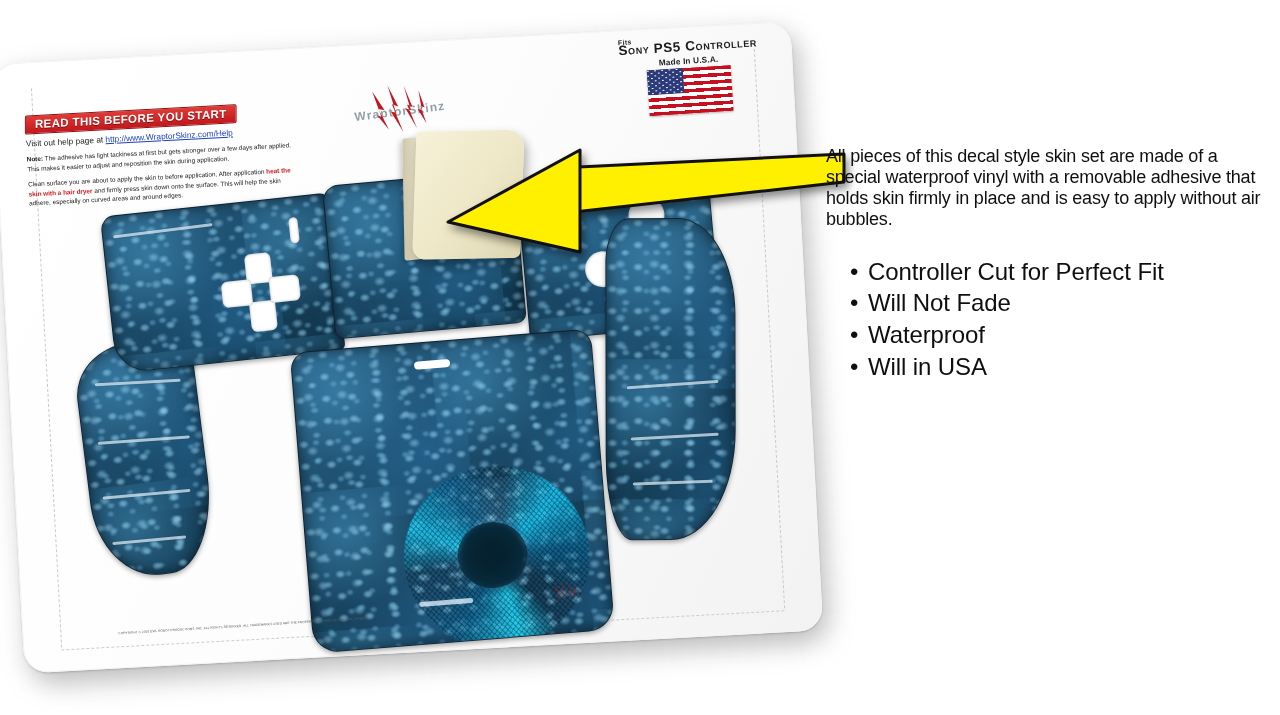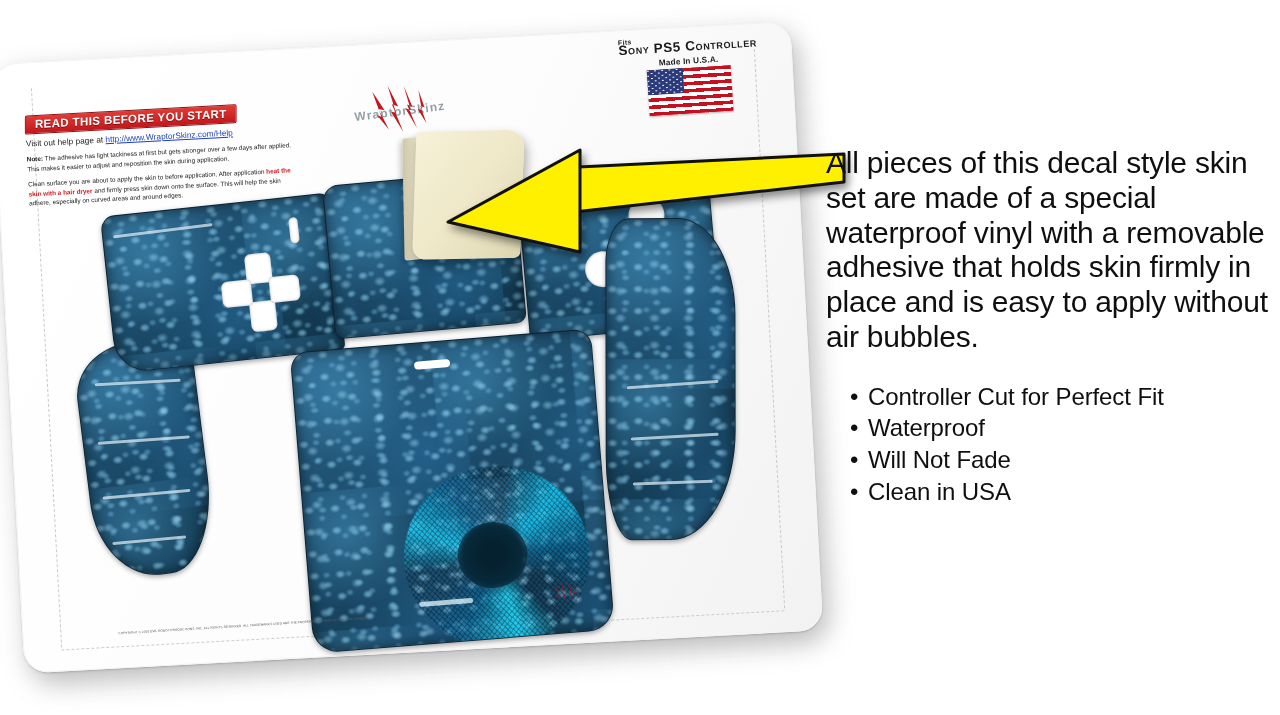--- a/index.html
+++ b/index.html
@@ -229,21 +229,21 @@
 
   
   #arrow{position:absolute;left:440px;top:148px;width:410px;height:110px;
     filter:drop-shadow(3px 5px 4px rgba(0,0,0,.45));}
 
   
   #copy{
     position:absolute;left:826px;top:146px;width:446px;color:#0f0f10;
   }
   #copy-para{
-    font-size:30px;line-height:1.16;letter-spacing:-.2px;
+    font-size:18px;line-height:1.16;letter-spacing:-.2px;
   }
   #bullets{margin:26px 0 0 24px;padding:0;list-style:none;}
   #bullets li{
     font-size:24px;line-height:1.32;letter-spacing:-.1px;
     padding-left:18px;position:relative;
   }
   #bullets li:before{
     content:"\2022";position:absolute;left:0;top:0;font-size:24px;
   }
 </style>
@@ -351,17 +351,17 @@
 
 <svg id="arrow" viewBox="0 0 410 110">
   <polygon points="404,6 404,34 116,66 118,20" fill="#FFF000" stroke="#111111" stroke-width="3" stroke-linejoin="round"></polygon>
   <polygon points="140,2 140,104 8,74" fill="#FFF000" stroke="#111111" stroke-width="3" stroke-linejoin="round"></polygon>
 </svg>
 
 <div id="copy">
   <div id="copy-para">All pieces of this decal style skin set are made of a special waterproof vinyl with a removable adhesive that holds skin firmly in place and is easy to apply without air bubbles.</div>
   <ul id="bullets">
     <li>Controller Cut for Perfect Fit</li>
+    <li>Will Not Fade</li>
     <li>Waterproof</li>
-    <li>Will Not Fade</li>
-    <li>Clean in USA</li>
+    <li>Will in USA</li>
   </ul>
 </div>
 
 </body></html>

